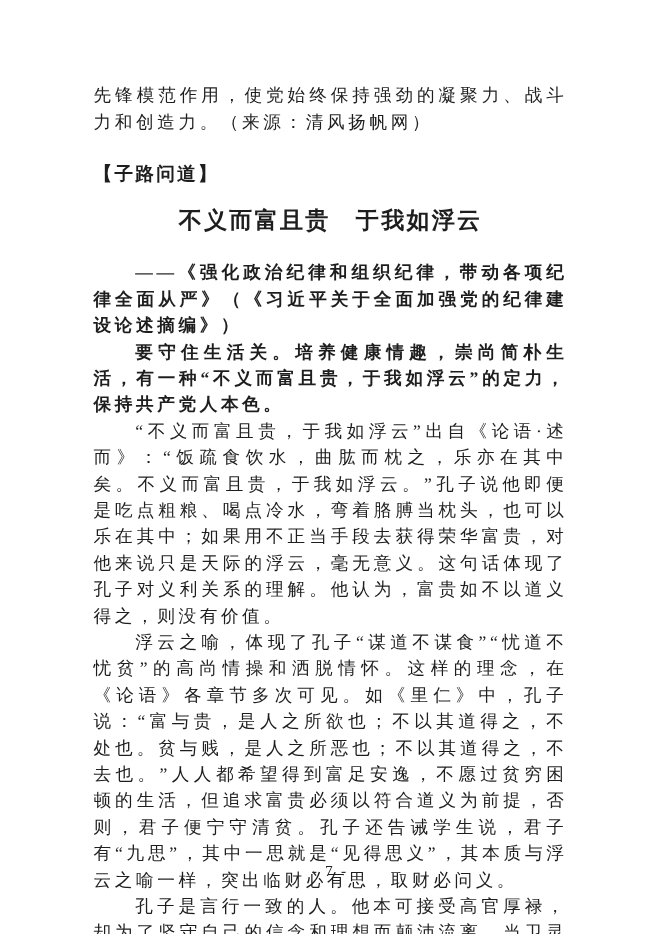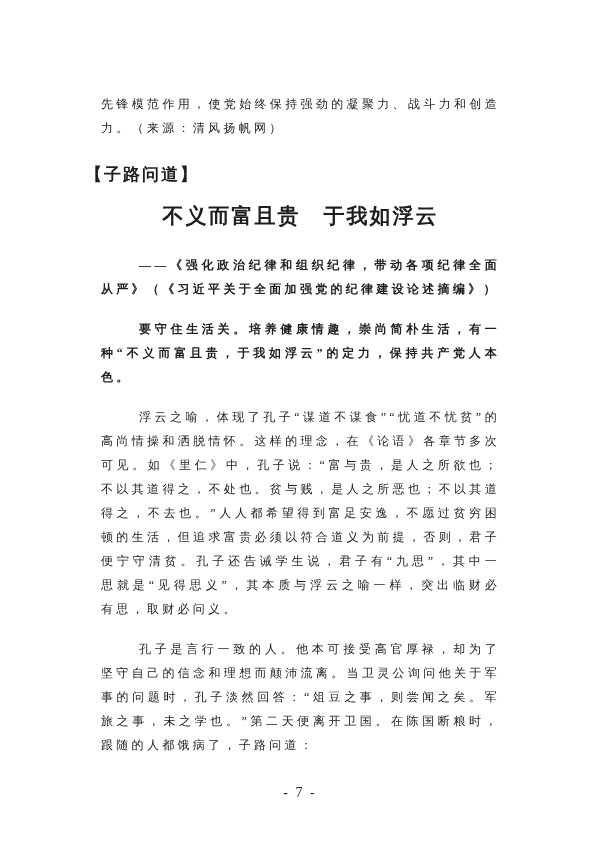--- a/index.html
+++ b/index.html
@@ -16,22 +16,22 @@
     color: #1e1e1e;
     overflow: hidden;
   }
   .content {
     position: absolute;
     left: 85px;
     top: 76px;
     width: 431px;
   }
   .para {
-    margin: 16px;
-    font-size: 12px;
+    margin: 0;
+    font-size: 16px;
     line-height: 24px;
     letter-spacing: 3.3px;
     text-align: justify;
     word-break: break-all;
   }
   .indent {
     text-indent: 38px;
   }
   .bold {
     font-weight: bold;
@@ -70,20 +70,21 @@
     <p class="para">先锋模范作用，使党始终保持强劲的凝聚力、战斗力和创造力。（来源：清风扬帆网）</p>
 
     <div class="section-header">【子路问道】</div>
 
     <div class="article-title">不义而富且贵　于我如浮云</div>
 
     <p class="para indent bold">——《强化政治纪律和组织纪律，带动各项纪律全面从严》（《习近平关于全面加强党的纪律建设论述摘编》）</p>
 
     <p class="para indent bold">要守住生活关。培养健康情趣，崇尚简朴生活，有一种“不义而富且贵，于我如浮云”的定力，保持共产党人本色。</p>
 
+    <p class="para indent">“不义而富且贵，于我如浮云”出自《论语·述而》：“饭疏食饮水，曲肱而枕之，乐亦在其中矣。不义而富且贵，于我如浮云。”孔子说他即便是吃点粗粮、喝点冷水，弯着胳膊当枕头，也可以乐在其中；如果用不正当手段去获得荣华富贵，对他来说只是天际的浮云，毫无意义。这句话体现了孔子对义利关系的理解。他认为，富贵如不以道义得之，则没有价值。</p>
 
     <p class="para indent">浮云之喻，体现了孔子“谋道不谋食”“忧道不忧贫”的高尚情操和洒脱情怀。这样的理念，在《论语》各章节多次可见。如《里仁》中，孔子说：“富与贵，是人之所欲也；不以其道得之，不处也。贫与贱，是人之所恶也；不以其道得之，不去也。”人人都希望得到富足安逸，不愿过贫穷困顿的生活，但追求富贵必须以符合道义为前提，否则，君子便宁守清贫。孔子还告诫学生说，君子有“九思”，其中一思就是“见得思义”，其本质与浮云之喻一样，突出临财必有思，取财必问义。</p>
 
     <p class="para indent">孔子是言行一致的人。他本可接受高官厚禄，却为了坚守自己的信念和理想而颠沛流离。当卫灵公询问他关于军事的问题时，孔子淡然回答：“俎豆之事，则尝闻之矣。军旅之事，未之学也。”第二天便离开卫国。在陈国断粮时，跟随的人都饿病了，子路问道：</p>
   </div>
 
   <div class="page-footer">- 7 -</div>
 </div>
 
 </body></html>

